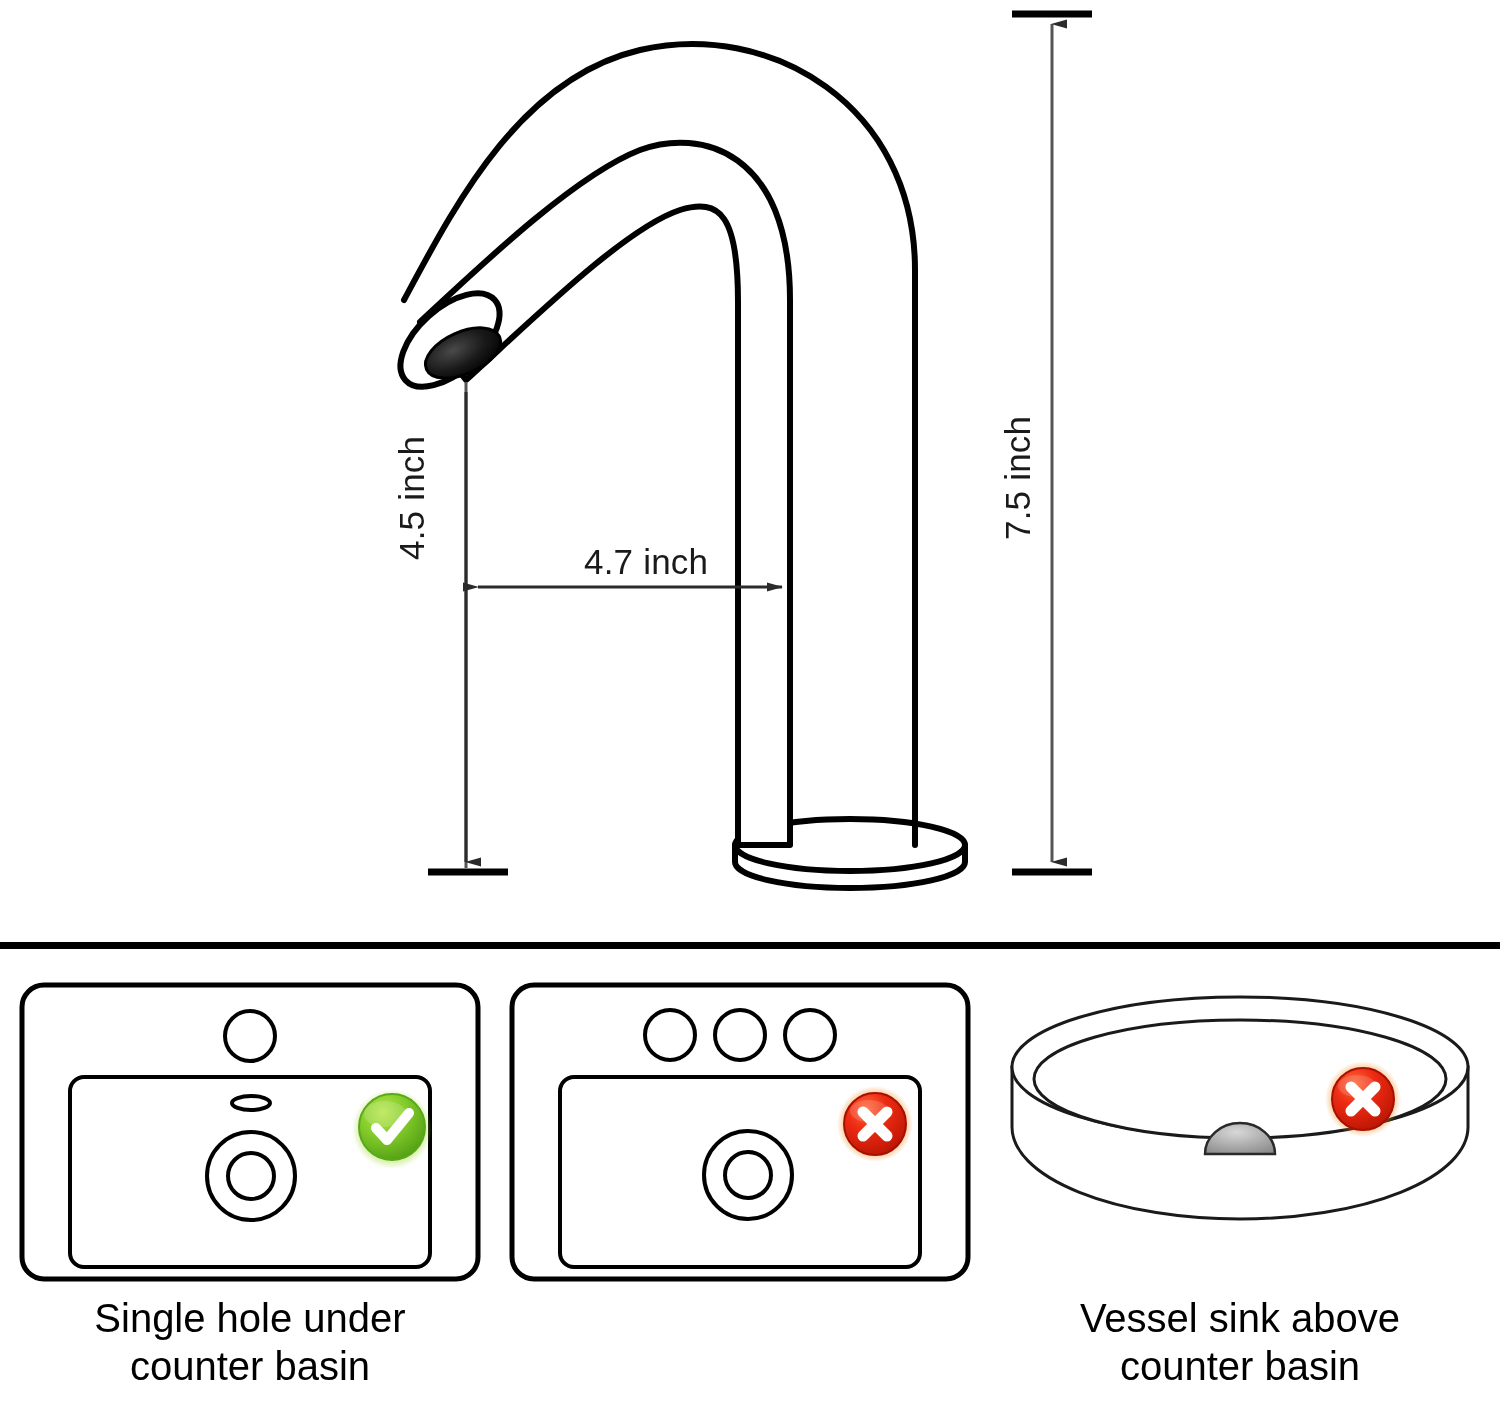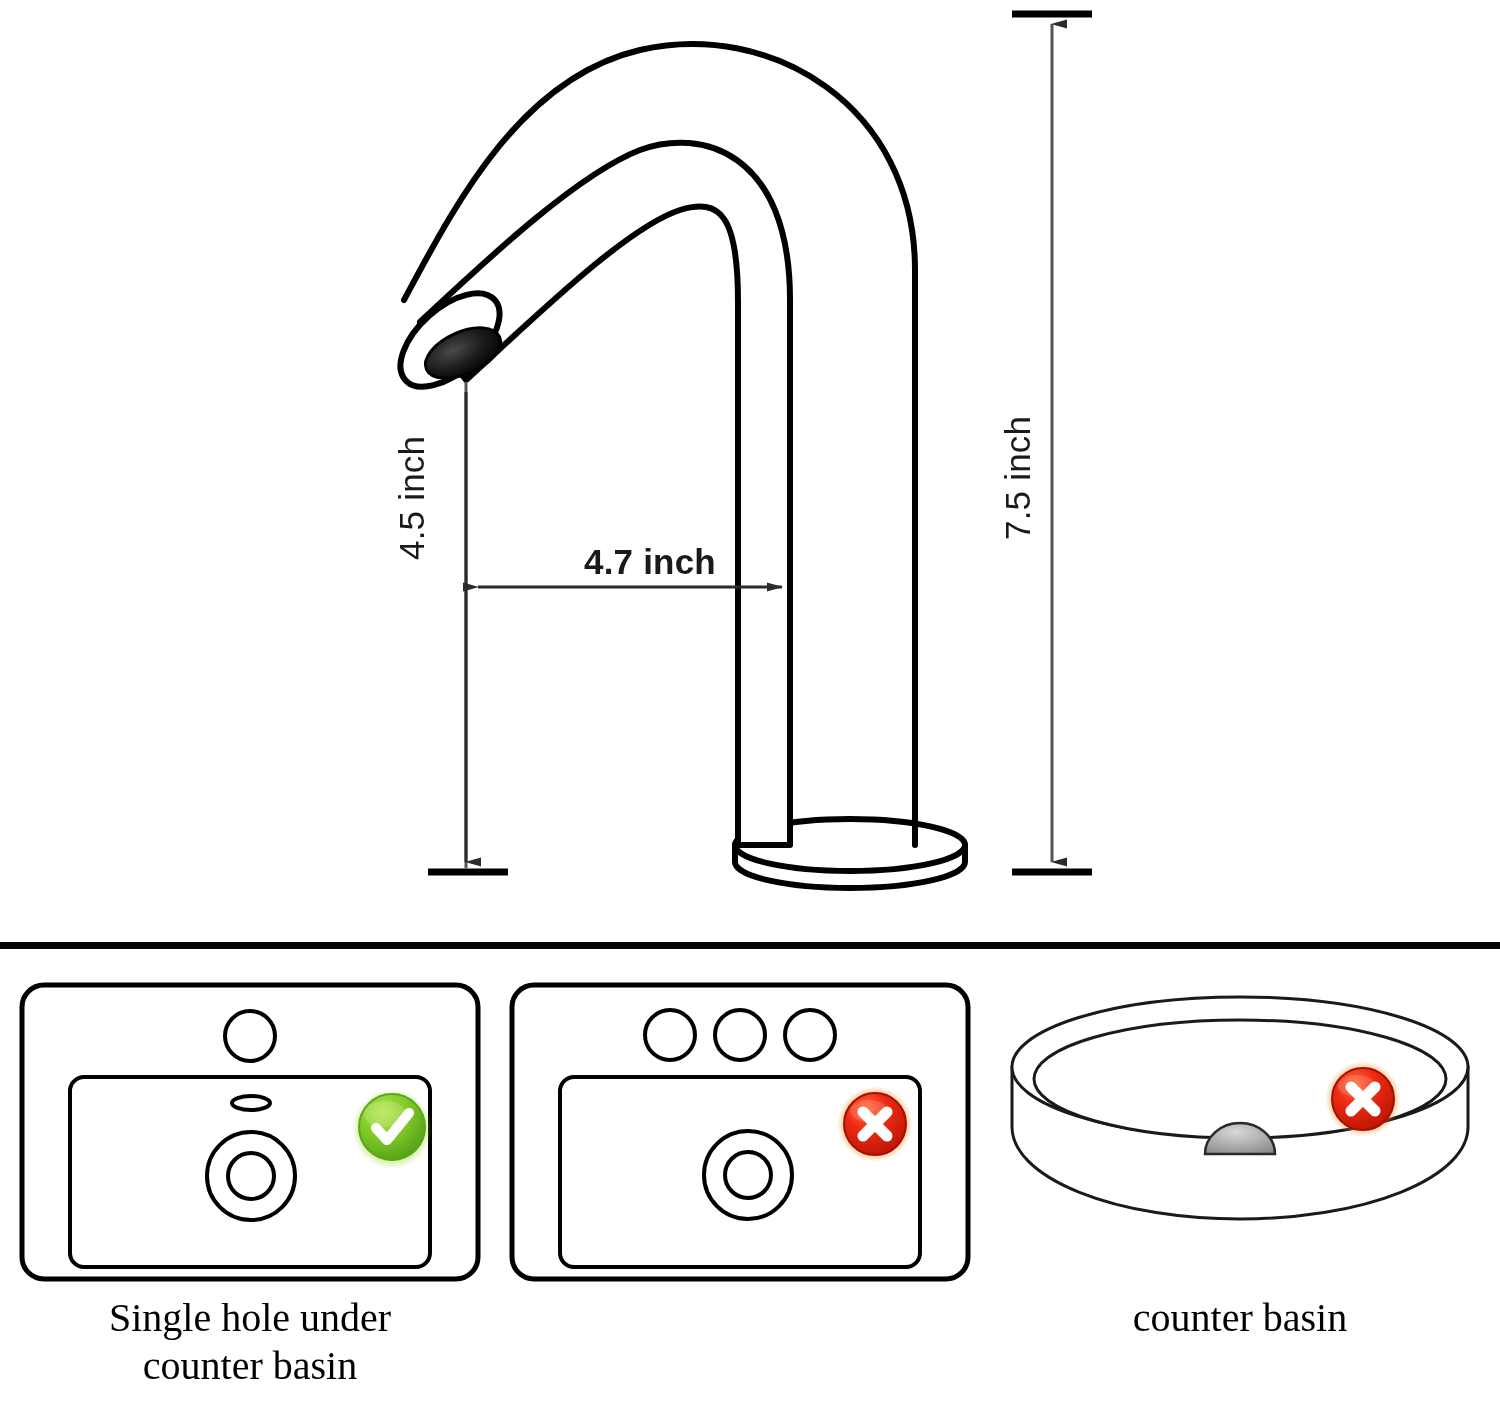--- a/index.html
+++ b/index.html
@@ -38,21 +38,20 @@
     position: absolute;
     font-family: "Liberation Sans", sans-serif;
     font-size: 35px;
     color: #1a1a1a;
     white-space: nowrap;
     letter-spacing: 0.2px;
   }
   #label-4-7 {
     left: 584px;
     top: 542px;
-    font-weight: bold;
   }
   #label-4-5 {
     left: 392px;
     top: 560px;
     transform: rotate(-90deg);
     transform-origin: left top;
   }
   #label-7-5 {
     left: 998px;
     top: 540px;
@@ -94,21 +93,21 @@
     top: 28px;
     width: 480px;
     height: 310px;
   }
   .compat-caption {
     position: absolute;
     left: 0;
     top: 345px;
     width: 480px;
     text-align: center;
-    font-family: Liberation Serif, serif;
+    font-family: Liberation Sans, sans-serif;
     font-size: 40px;
     line-height: 48px;
     color: #000000;
   }
   .compat-caption .cap-line { display: block; }
 </style>
 </head>
 <body>
 
 <div id="page">
@@ -297,18 +296,19 @@
         <path d="M205,177 A35,31 0 0 1 275,177 Z" fill="url(#drainGrad)" stroke="#2a2a2a" stroke-width="2.5"></path>
 
         <g>
           <circle cx="363" cy="122" r="38" fill="url(#noHalo2)"></circle>
           <circle cx="363" cy="122" r="31" fill="url(#noGrad2)" stroke="#a51000" stroke-width="2"></circle>
           <ellipse cx="357" cy="109" rx="19" ry="11" fill="#ffffff" opacity="0.15"></ellipse>
           <path d="M351,110 L375,134 M375,110 L351,134" stroke="#ffffff" stroke-width="11" stroke-linecap="round"></path>
         </g>
       </svg>
       <div class="compat-caption">
+        <span class="cap-line">Vessel sink above</span>
         <span class="cap-line">counter basin</span>
       </div>
     </div>
 
   </div>
 </div>
 
 </body></html>

